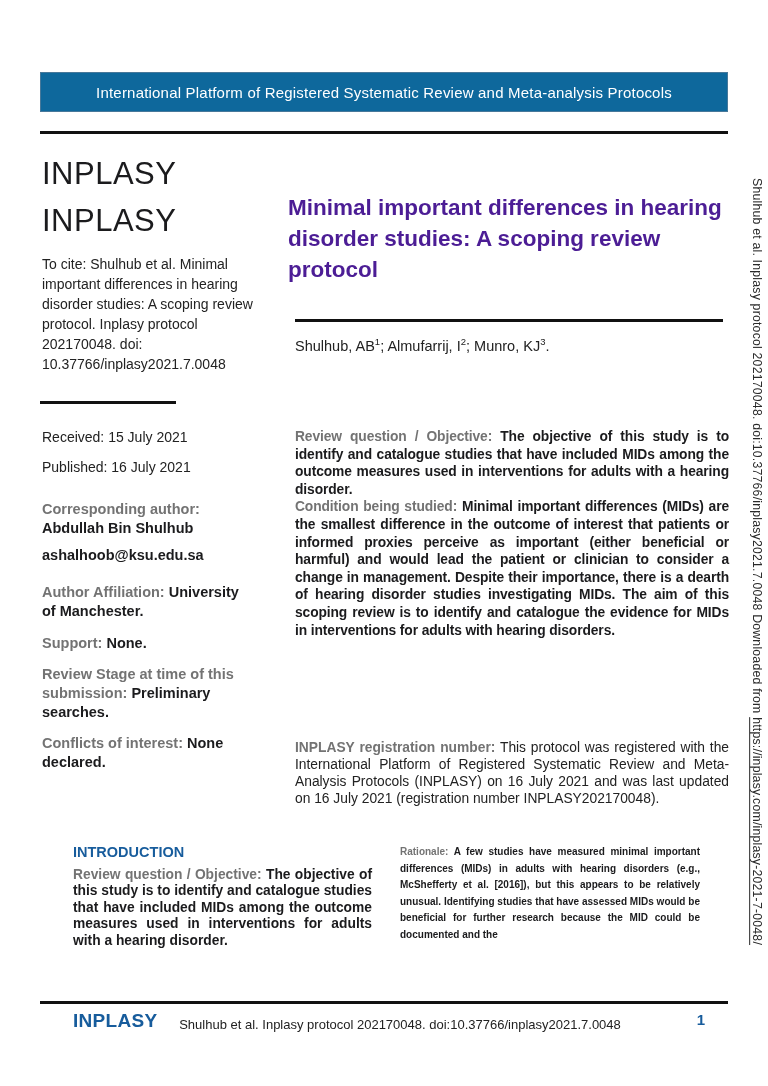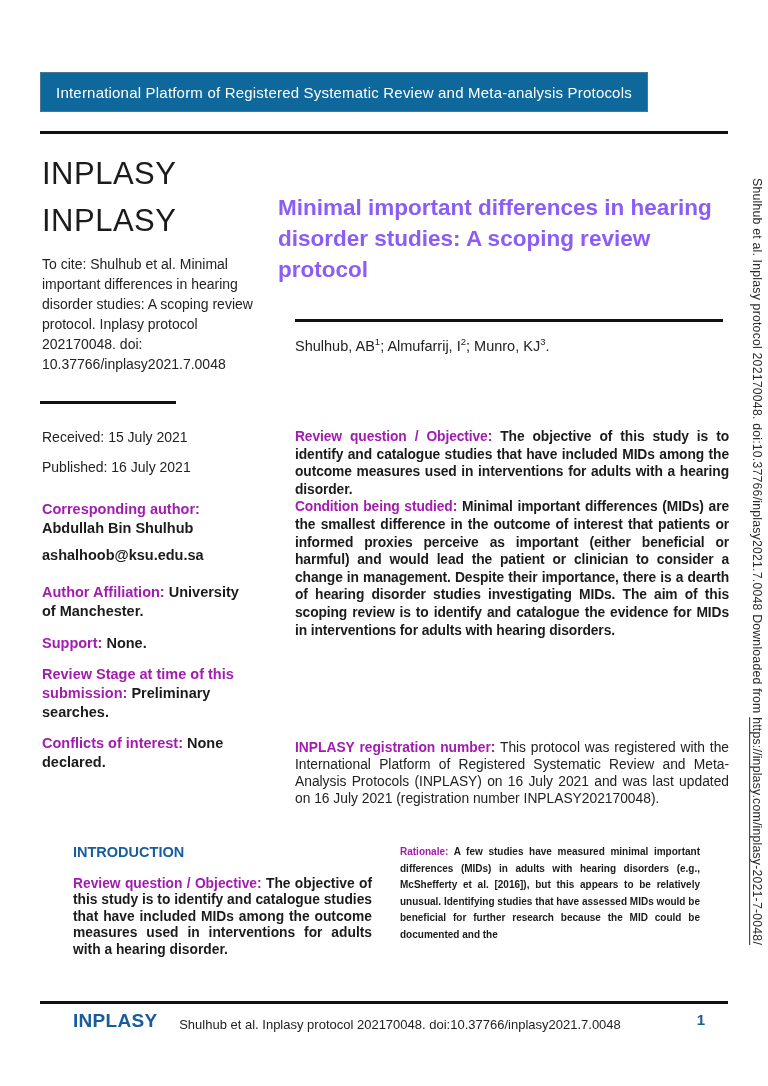--- a/index.html
+++ b/index.html
@@ -1,21 +1,21 @@
 <!DOCTYPE html>
 <html><head>
 <meta charset="utf-8">
 <style>
   html,body{margin:0;padding:0;background:#ffffff;}
   .page{
     position:relative;width:768px;height:1086px;background:#ffffff;overflow:hidden;
     font-family:"Liberation Sans","DejaVu Sans",sans-serif;color:#1c1c1e;
   }
   .banner{
-    position:absolute;left:40px;top:72px;width:608px;height:40px;box-sizing:border-box;
+    position:absolute;left:40px;top:72px;width:688px;height:40px;box-sizing:border-box;
     background:#0e689c;border:1px solid #47789a;
     display:flex;align-items:center;justify-content:center;
     color:#ffffff;font-size:15px;letter-spacing:0.2px;
   }
   .hrule{position:absolute;background:#111111;height:3px;}
   .rule-top{left:40px;top:131px;width:688px;}
   .rule-title{left:295px;top:319px;width:428px;}
   .rule-cite{left:40px;top:401px;width:136px;}
   .rule-footer{left:40px;top:1001px;width:688px;}
 
@@ -34,25 +34,25 @@
   .meta-group{
     position:absolute;left:42px;width:214px;
     font-size:14.5px;line-height:19px;font-weight:700;color:#1b1b1d;
   }
   .g-corr{top:500px;}
   .g-email{top:546px;}
   .g-affil{top:583px;}
   .g-support{top:634px;}
   .g-stage{top:665px;}
   .g-conflicts{top:734px;}
-  .blue{color:#a21caf;}
+  .blue{color:#737373;}
 
   .paper-title{
-    position:absolute;left:278px;top:192px;width:436px;
-    font-size:22.5px;line-height:31px;font-weight:700;color:#8b5cf6;
+    position:absolute;left:288px;top:192px;width:436px;
+    font-size:22.5px;line-height:31px;font-weight:700;color:#4c1d95;
   }
   .authors{
     position:absolute;left:295px;top:336px;width:436px;
     font-size:14.5px;color:#222222;
   }
   .authors sup{font-size:9.5px;}
 
   .abstract{
     position:absolute;left:295px;top:428px;width:434px;
     font-size:13.8px;line-height:17.6px;font-weight:700;color:#1b1b1d;
@@ -61,21 +61,21 @@
   .registration{
     position:absolute;left:295px;top:740px;width:434px;
     font-size:13.8px;line-height:16.9px;font-weight:400;color:#222222;
     text-align:justify;
   }
 
   .intro-col{
     position:absolute;left:73px;top:844px;width:299px;
     font-size:13.8px;line-height:16.6px;font-weight:700;color:#1b1b1d;text-align:justify;
   }
-  .intro-heading{font-size:14.5px;color:#175c9c;margin-bottom:15px;text-align:left;}
+  .intro-heading{font-size:14.5px;color:#175c9c;margin-bottom:6px;text-align:left;}
   .rationale-col{
     position:absolute;left:400px;top:844px;width:300px;
     font-size:10px;line-height:16.6px;font-weight:700;color:#1b1b1d;text-align:justify;
   }
 
   .footer-brand{
     position:absolute;left:73px;top:1010px;
     font-size:19px;font-weight:700;color:#175c9c;letter-spacing:0.3px;
   }
   .footer-citation{

